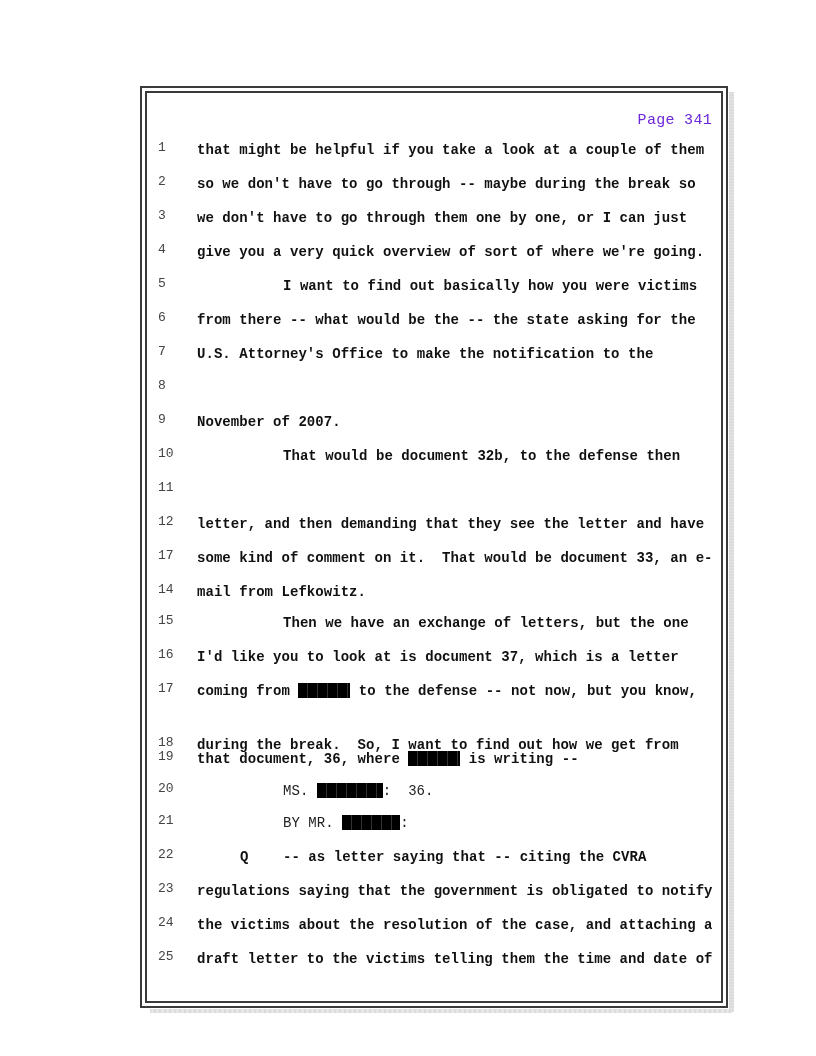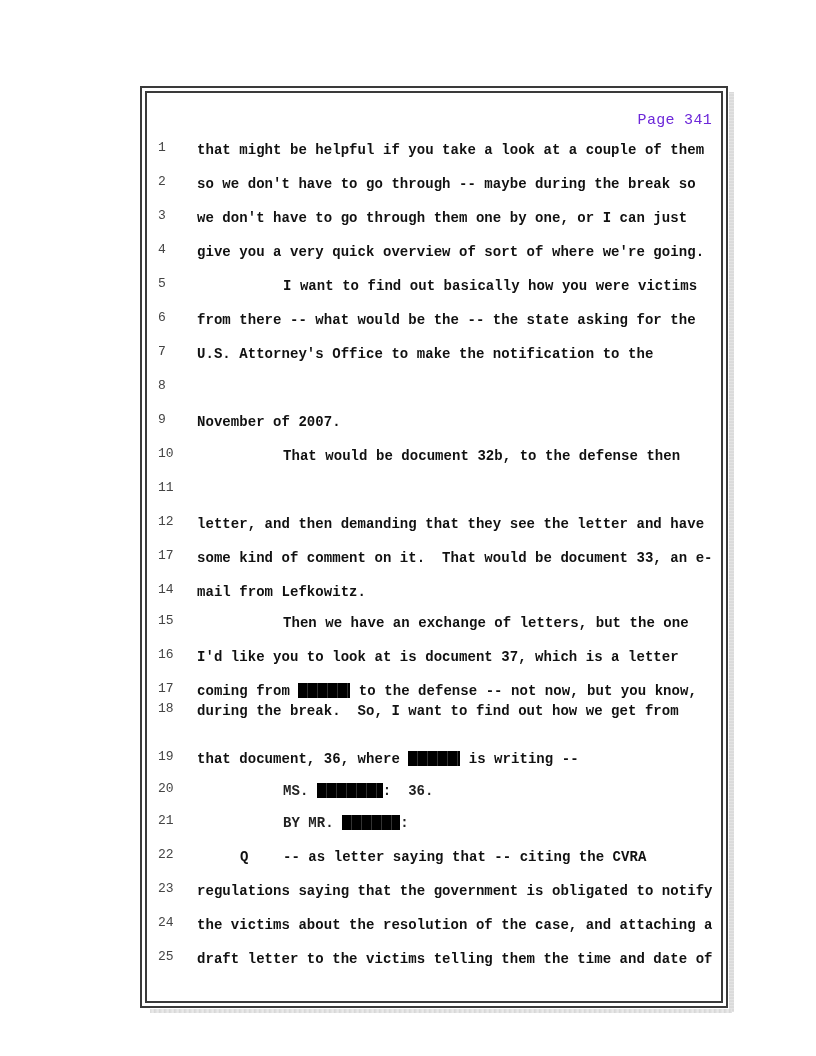--- a/index.html
+++ b/index.html
@@ -82,21 +82,21 @@
       position: absolute;
       left: 197px;
       top: 2px;
       font-size: 14px;
       font-weight: bold;
       white-space: pre;
       letter-spacing: 0.05px;
       color: #111;
     }
     .txt.indent { left: 283px; }
-    .txt.plain { font-weight: bold; color: #222; }
+    .txt.plain { font-weight: normal; color: #222; }
     .txt.q-indent { left: 240px; }
     .redact {
       display: inline-block;
       background: #000;
       height: 15px;
       vertical-align: -3px;
       background-image: repeating-linear-gradient(90deg, #000 0px, #000 9px, #333 9px, #333 10px);
     }
   </style>
 </head>
@@ -187,21 +187,21 @@
   <div class="line" style="top:647px">
     <span class="ln">16</span>
     <span class="txt">I'd like you to look at is document 37, which is a letter</span>
   </div>
 
   <div class="line" style="top:681px">
     <span class="ln">17</span>
     <span class="txt"><span>coming from </span><span class="redact" style="width:52px"></span><span> to the defense -- not now, but you know,</span></span>
   </div>
 
-  <div class="line" style="top:701px">
+  <div class="line" style="top:735px">
     <span class="ln">18</span>
     <span class="txt">during the break.  So, I want to find out how we get from</span>
   </div>
 
   <div class="line" style="top:749px">
     <span class="ln">19</span>
     <span class="txt"><span>that document, 36, where </span><span class="redact" style="width:52px"></span><span> is writing --</span></span>
   </div>
 
   <div class="line" style="top:781px">

